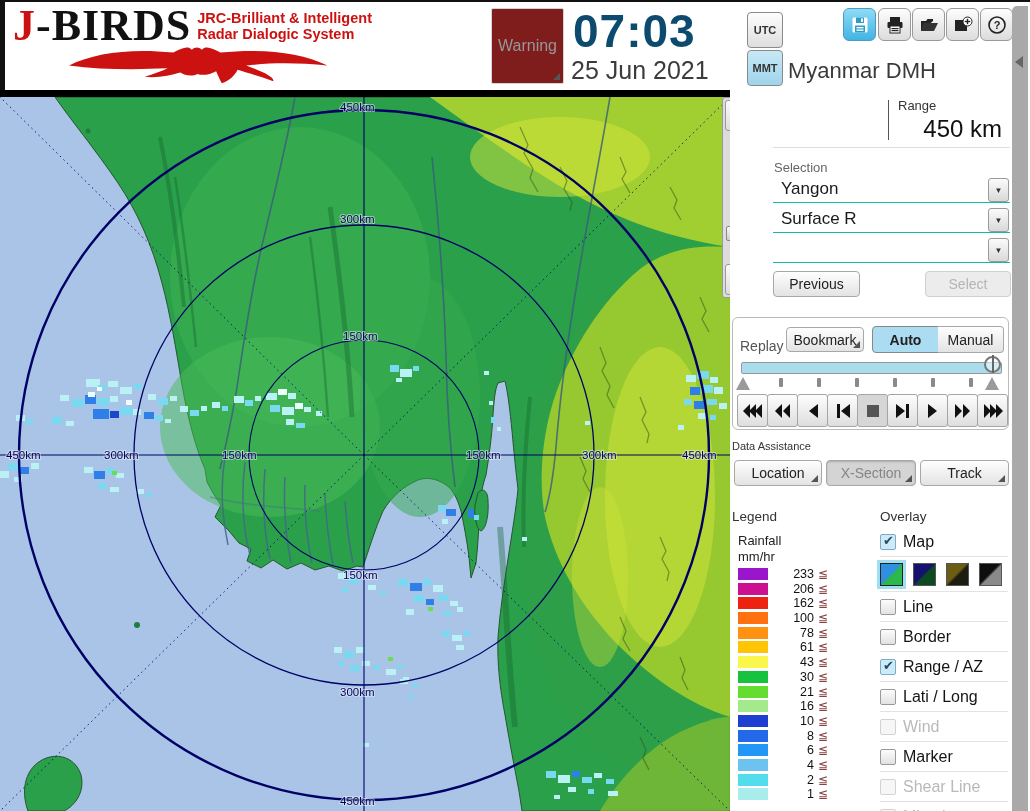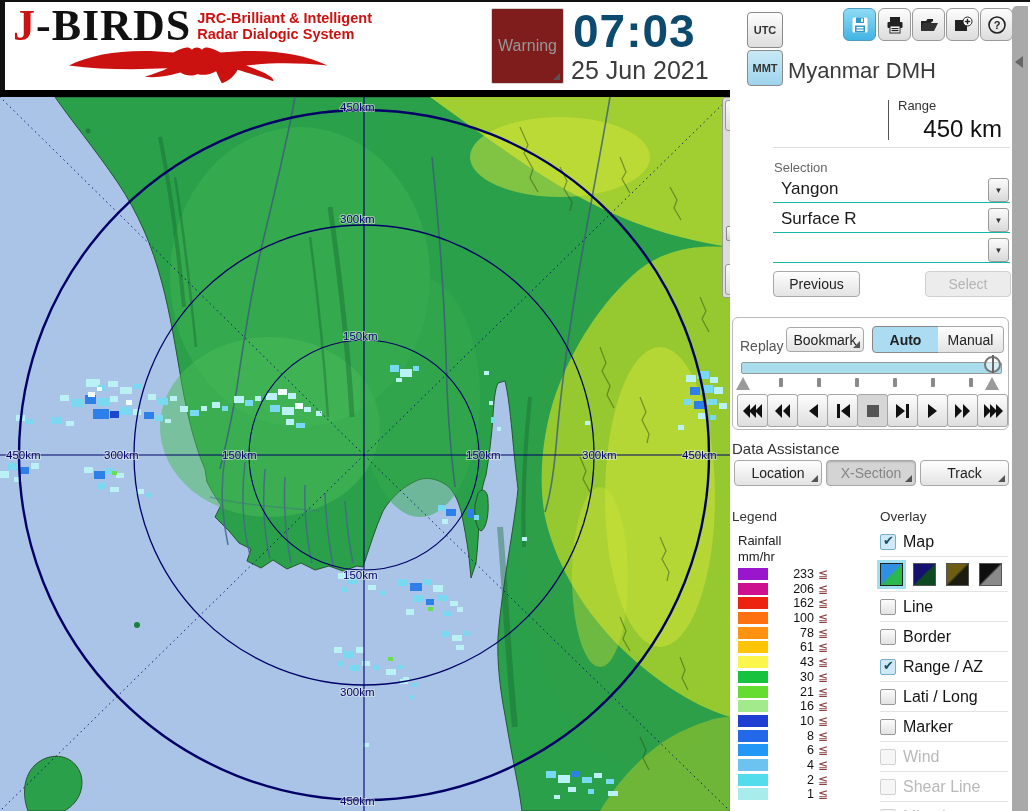--- a/index.html
+++ b/index.html
@@ -68,21 +68,21 @@
   #auto-btn{left:139px;top:8px;width:67px;height:27px;border-radius:4px 0 0 4px;background:#abdcf2;font-weight:bold;border-color:#888;}
   #manual-btn{left:205px;top:8px;width:66px;height:27px;border-radius:0 4px 4px 0;border-left:none;}
   #rslider{position:absolute;left:8px;top:44px;width:261px;height:12px;border:1px solid #999;border-radius:2px;background:#a9dded;box-sizing:border-box;}
   #rthumb{position:absolute;left:251px;top:38px;width:17px;height:17px;border:2px solid #777;border-radius:50%;background:rgba(255,255,255,.5);box-sizing:border-box;}
   #rthumb::after{content:"";position:absolute;left:6px;top:-3px;width:2px;height:18px;background:#666;}
   .tri{position:absolute;top:59px;width:0;height:0;border-left:7px solid transparent;border-right:7px solid transparent;border-bottom:13px solid #9a9a9a;}
   .tick{position:absolute;top:60px;width:4px;height:9px;background:#8a8a8a;border-radius:1px;}
   .pbtn{position:absolute;top:76px;width:29px;height:31px;border:1px solid #a5a5a5;border-radius:3px;
         background:linear-gradient(#fdfdfd,#dedede);display:flex;align-items:center;justify-content:center;}
   #pb-stop{background:#d6d6d6;}
-  #da-label{position:absolute;left:2px;top:350px;font-size:15px;color:#333;}
+  #da-label{position:absolute;left:2px;top:350px;font-size:11px;color:#333;}
   #loc-btn{left:4px;top:370px;width:88px;height:26px;}
   #xsec-btn{left:96px;top:370px;width:90px;height:26px;background:#d4d4d4;color:#858585;box-shadow:inset 0 1px 2px rgba(0,0,0,.2);}
   #trk-btn{left:190px;top:370px;width:89px;height:26px;}
   #legend-title{position:absolute;left:2px;top:419px;font-size:13.5px;color:#333;}
   #overlay-title{position:absolute;left:150px;top:419px;font-size:13.5px;color:#333;}
   #legend-unit{position:absolute;left:8px;top:443px;font-size:13px;color:#222;line-height:16px;}
   #legend-rows{position:absolute;left:8px;top:477px;width:120px;}
   .lrow{height:14.7px;position:relative;}
   .lsw{position:absolute;left:0;top:1px;width:30px;height:12px;}
   .lval{position:absolute;left:34px;top:0;width:42px;text-align:right;font-size:12.5px;color:#111;}
@@ -636,30 +636,30 @@
         <span class="lbl">Border</span>
       </div>
       <div class="ovrow">
         <span class="cb on"></span>
         <span class="lbl">Range / AZ</span>
       </div>
       <div class="ovrow">
         <span class="cb"></span>
         <span class="lbl">Lati / Long</span>
       </div>
+      <div class="ovrow dis">
+        <span class="cb"></span>
+        <span class="lbl">Wind</span>
+      </div>
       <div class="ovrow">
         <span class="cb"></span>
         <span class="lbl">Marker</span>
       </div>
       <div class="ovrow dis">
         <span class="cb"></span>
-        <span class="lbl">Wind</span>
-      </div>
-      <div class="ovrow dis">
-        <span class="cb"></span>
         <span class="lbl">Shear Line</span>
       </div>
       <div class="ovrow dis">
         <span class="cb"></span>
         <span class="lbl">Microburst</span>
       </div>
     </div>
   </div>
 
   <div id="edge">

